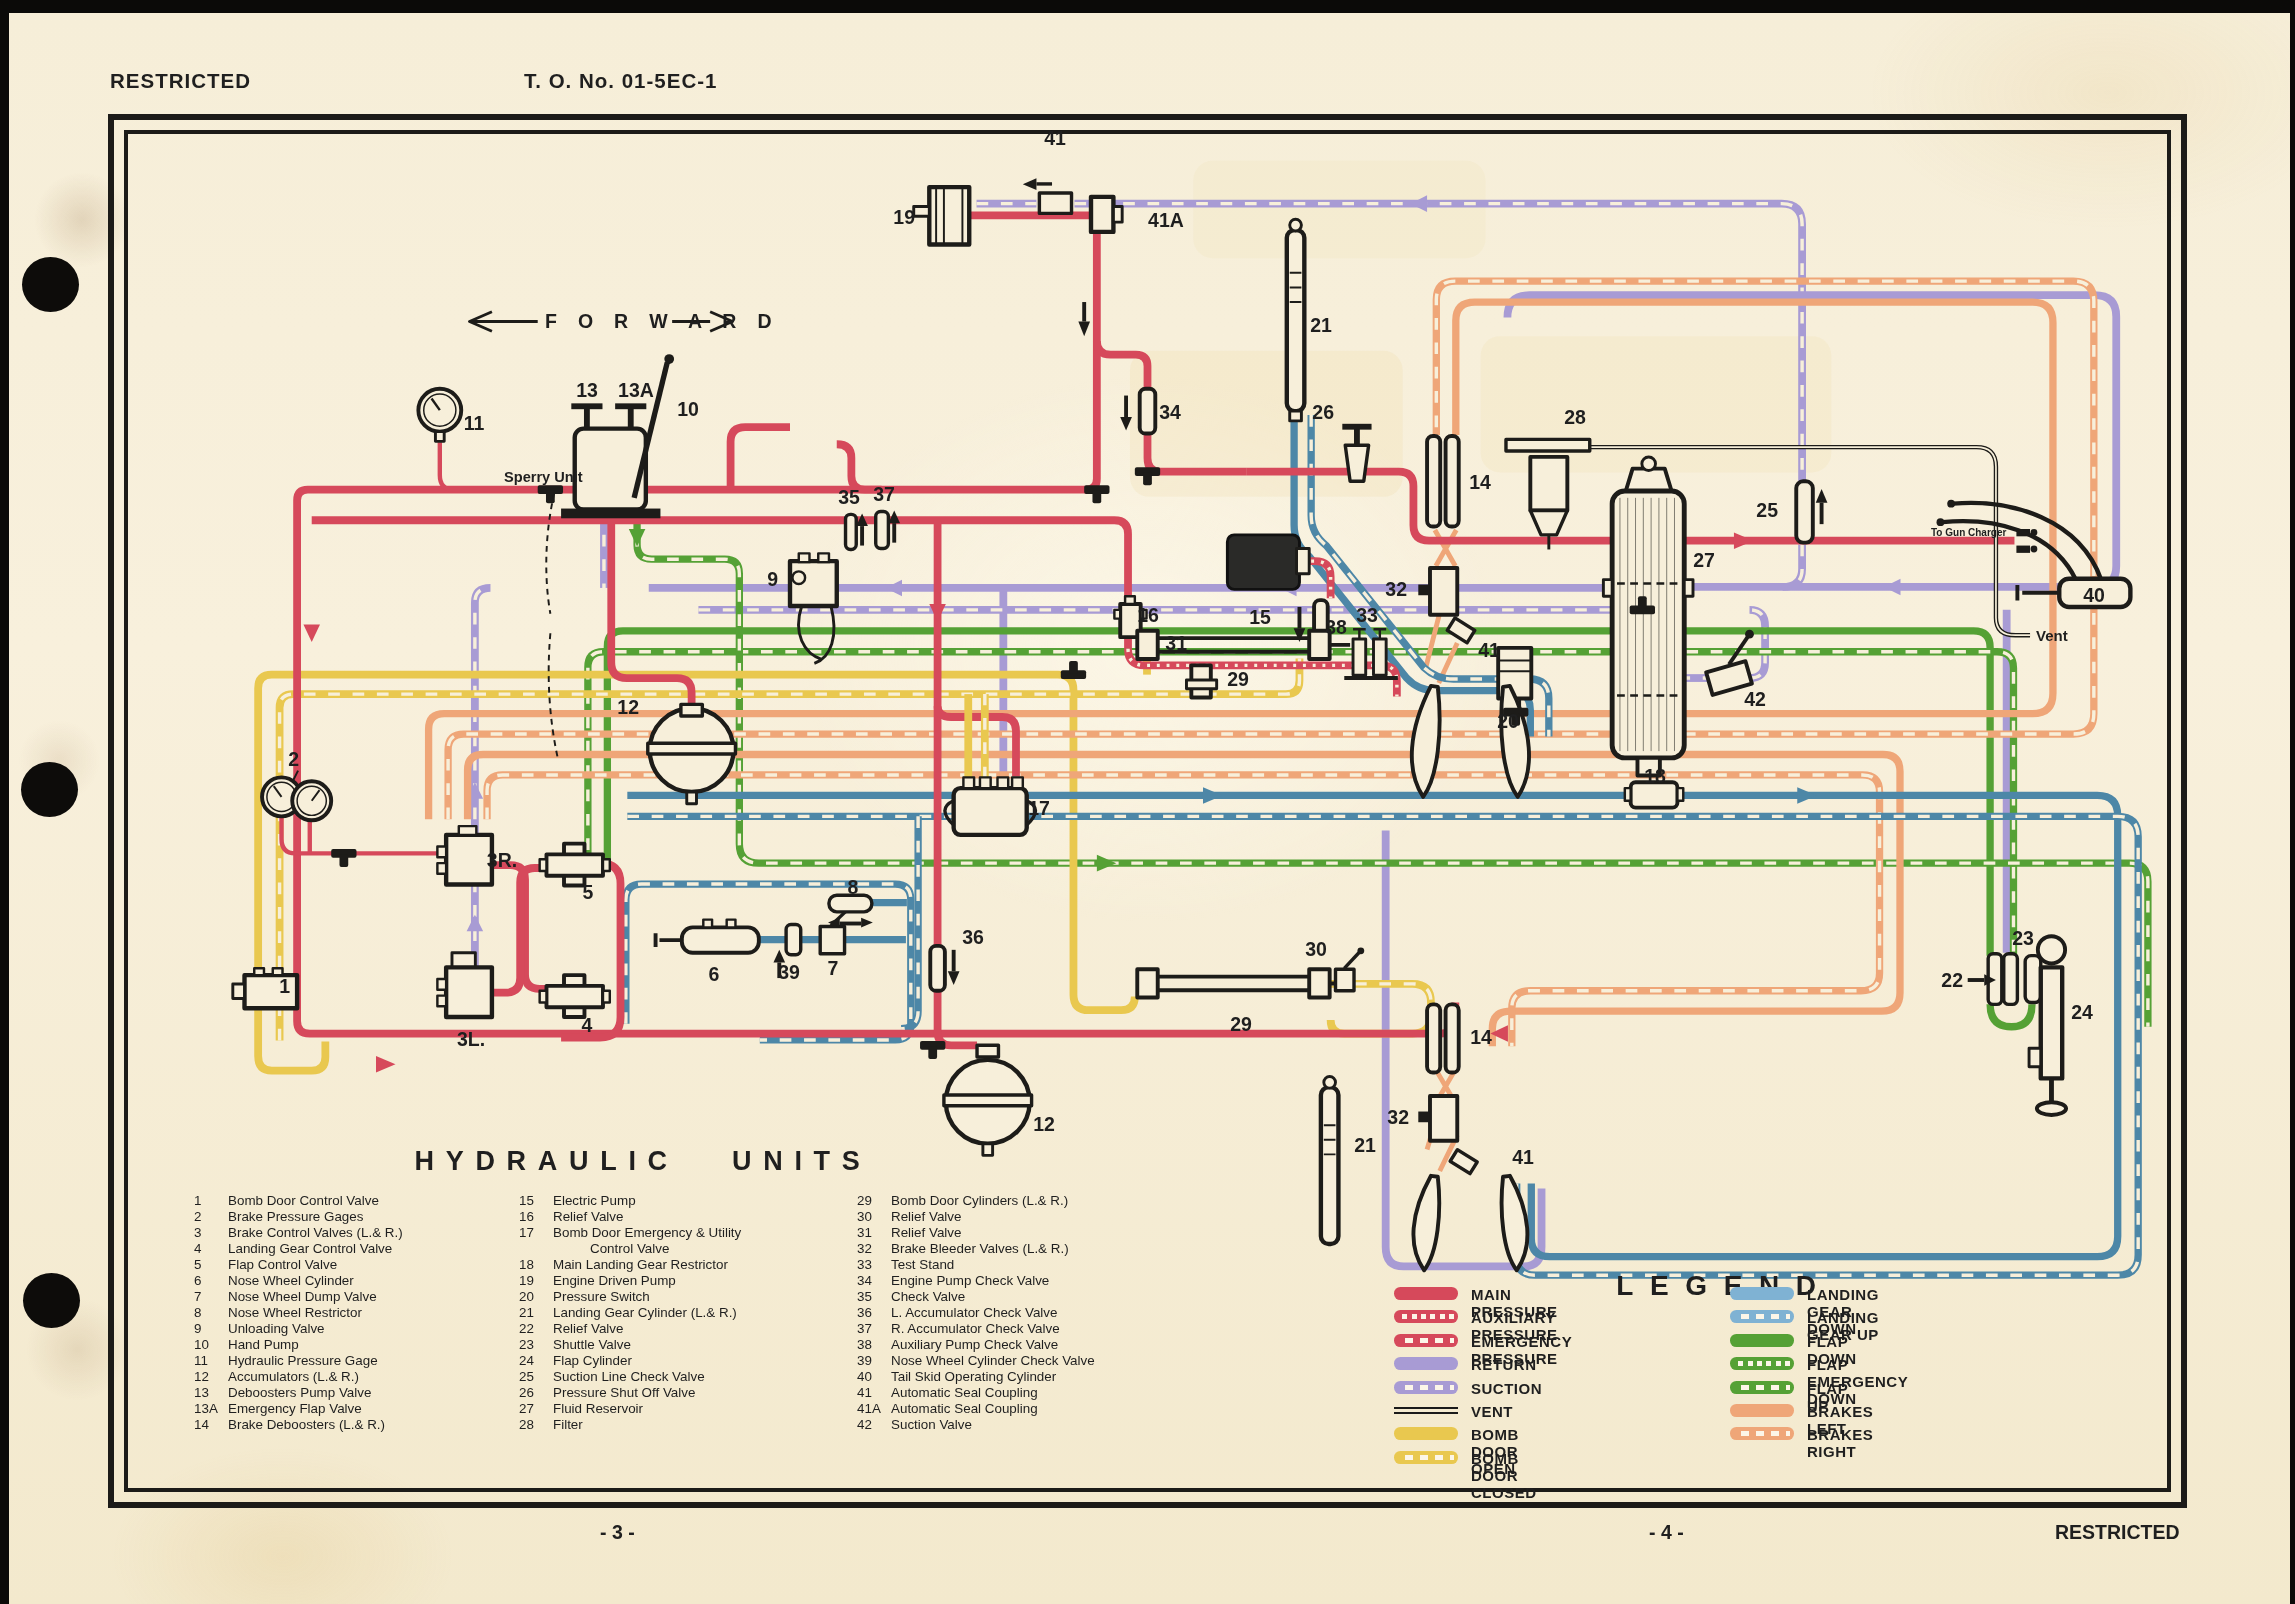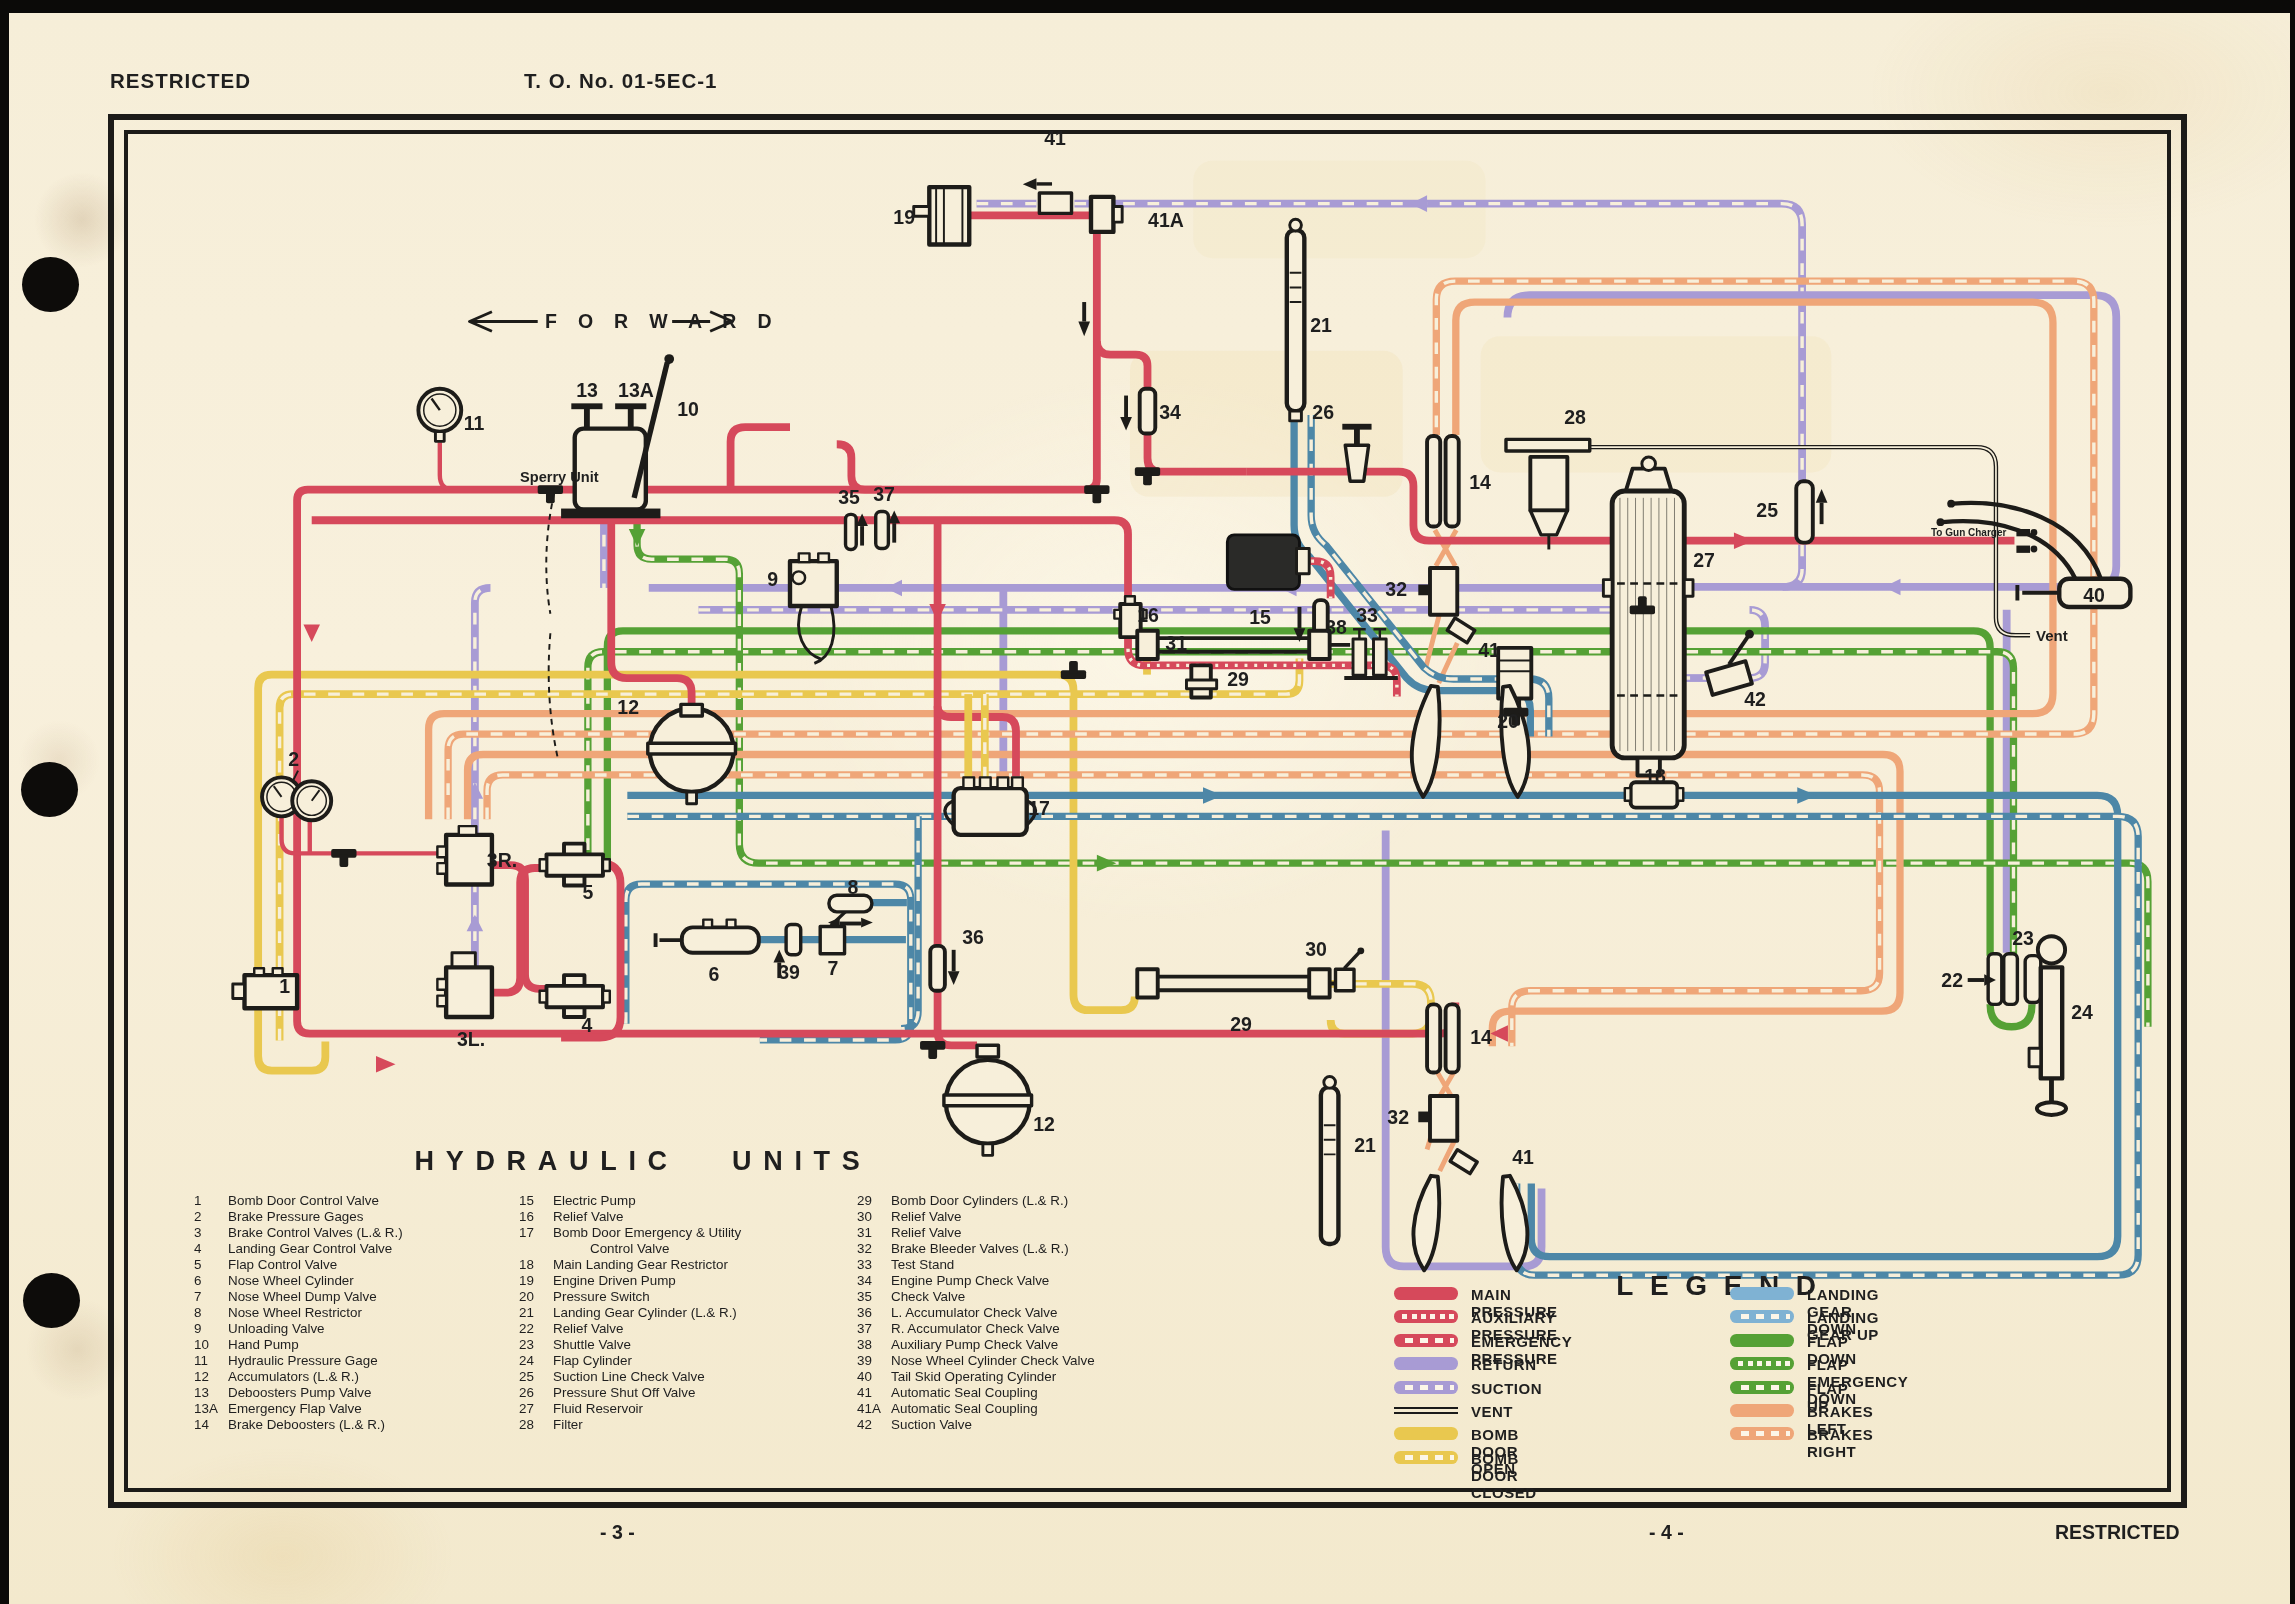--- a/index.html
+++ b/index.html
@@ -458,21 +458,21 @@
         <use href="#tee" x="3372" y="1252" transform="rotate(180 3372 1252)"></use>
       </g>
 
       <path class="ink" stroke-width="4" stroke-dasharray="12 10" d="M1138,1012 C1120,1090 1116,1180 1130,1260 M1130,1300 C1122,1390 1128,1480 1146,1560"></path>
 
       <path class="ink" stroke-width="6" d="M1010,640 L964,660 L1010,680 M964,660 H1104 M1380,660 H1458 M1458,640 L1504,660 L1458,680"></path>
     </g>
   </svg>
 
   <div class="anno" style="left:545px;top:310px;font-size:19.5px;letter-spacing:7.8px;">F O R W A R D</div>
-  <div class="anno" style="left:504px;top:469px;font-size:14.6px;margin-left:16px;">Sperry Unit</div>
+  <div class="anno" style="left:504px;top:469px;font-size:14.6px;">Sperry Unit</div>
   <div class="anno" style="left:1931px;top:527px;font-size:10px;">To Gun Charger</div>
   <div class="anno" style="left:2036px;top:627px;font-size:15px;">Vent</div>
 
   <div id="callout-layer">
       <span class="callout" style="left: 1055px; top: 138px;">41</span>
       <span class="callout a-e" style="left: 915px; top: 217px;">19</span>
       <span class="callout" style="left: 1166px; top: 220px;">41A</span>
       <span class="callout" style="left: 587px; top: 390px;">13</span>
       <span class="callout" style="left: 636px; top: 390px;">13A</span>
       <span class="callout" style="left: 688px; top: 409px;">10</span>

